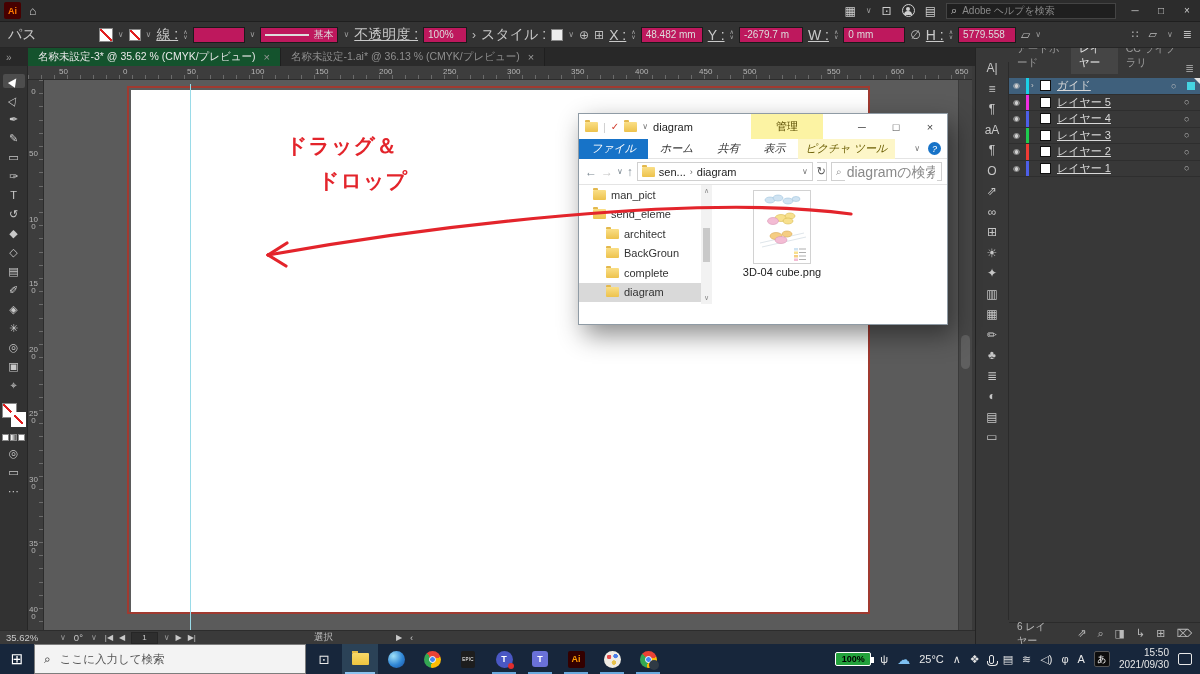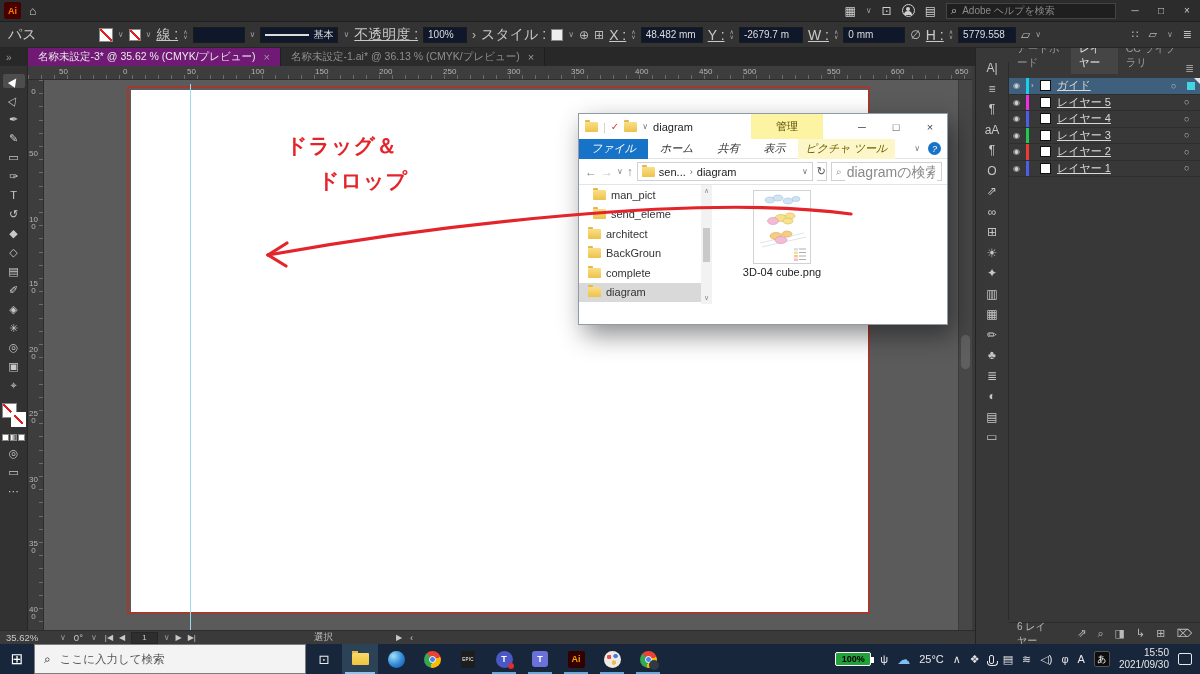--- a/index.html
+++ b/index.html
@@ -18,32 +18,32 @@
   .person::after{content:"";position:absolute;left:1.5px;bottom:1px;width:8px;height:4px;border-radius:4px 4px 0 0;background:#cfcfcf;}
   .hsearch{display:flex;align-items:center;background:#1f1f1f;border:1px solid #444;height:16px;width:170px;padding:0 4px;gap:3px;}
   .hsearch input{background:transparent;border:none;outline:none;color:#bbb;font-size:10px;width:140px;}
   .hsearch input::placeholder{color:#8a8a8a;}
   .wbtns{display:flex;}
   .wbtns span{width:26px;text-align:center;color:#cfcfcf;font-size:10px;}
   
   .controlbar{position:absolute;left:0;top:22px;width:1200px;height:26px;background:#333333;border-bottom:1px solid #262626;display:flex;align-items:center;gap:5px;padding:0 8px;z-index:39;}
   .clabel{color:#c9c9c9;font-size:14px;white-space:nowrap;}
   .ulabel{text-decoration:underline;}
-  .cfield{background:#0f172a;border:1px solid #1b1b1b;height:16px;display:flex;align-items:center;padding:0 4px;color:#ddd;font-size:10px;white-space:nowrap;}
+  .cfield{background:#be185d;border:1px solid #1b1b1b;height:16px;display:flex;align-items:center;padding:0 4px;color:#ddd;font-size:10px;white-space:nowrap;}
   .sw{width:14px;height:14px;background:#fff;border:1px solid #888;position:relative;display:inline-block;}
   .none{background:linear-gradient(to top right,#fff 44%,#e02020 44%,#e02020 56%,#fff 56%);}
   .stepper{display:flex;flex-direction:column;font-size:6px;color:#aaa;line-height:5px;}
   .strokeline{width:44px;height:2px;background:#ddd;display:inline-block;margin-right:4px;}
   .cbricon{color:#bdbdbd;font-size:12px;}
   .cright{margin-left:auto;display:flex;gap:10px;align-items:center;color:#bdbdbd;}
   
   .tabsbar{position:absolute;left:0;top:48px;width:975px;height:18px;background:#282828;display:flex;align-items:stretch;z-index:30;}
   .chevL{width:28px;color:#9a9a9a;font-size:10px;display:flex;align-items:center;padding-left:6px;}
   .doctab{display:flex;align-items:center;gap:8px;padding:0 10px;font-size:10.5px;border-right:1px solid #1f1f1f;}
-  .doctab.active{background:#701a75;color:#e8e8e8;}
+  .doctab.active{background:#14532d;color:#e8e8e8;}
   .doctab.inactive{background:#2b2b2b;color:#8f8f8f;}
   .tclose{font-size:11px;color:#9a9a9a;}
   
   .toolbar{position:absolute;left:0;top:66px;width:28px;height:564px;background:#323232;border-right:1px solid #262626;display:flex;flex-direction:column;align-items:center;padding-top:8px;gap:5px;z-index:5;}
   .tool{width:22px;height:14px;display:flex;align-items:center;justify-content:center;color:#c8c8c8;font-size:11px;}
   .tool.active{background:#4d4d4d;border-radius:2px;color:#fff;}
   .cursorish{transform:rotate(-55deg);display:inline-block;}
   .bigsw{position:relative;width:24px;height:24px;margin-top:6px;}
   .bigsw .f{position:absolute;left:0;top:0;width:15px;height:15px;}
   .bigsw .s{position:absolute;right:0;bottom:0;width:15px;height:15px;border:3px solid #fff;background:#fff;}
@@ -87,21 +87,21 @@
   .navarr.dis{color:#c5c5c5;}
   .crumb{flex:none;width:176px;height:19px;border:1px solid #d0d0d0;display:flex;align-items:center;gap:4px;padding:0 4px;font-size:11px;}
   .crumb .cs{color:#666;font-size:9px;}
   .refr{width:20px;height:19px;border:1px solid #d0d0d0;border-left:none;display:flex;align-items:center;justify-content:center;color:#555;font-size:11px;}
   .exsearch{width:124px;height:19px;border:1px solid #d0d0d0;display:flex;align-items:center;gap:3px;padding:0 4px;}
   .exsearch input{border:none;outline:none;font-size:14px;width:92px;color:#444;}
   .exsearch input::placeholder{color:#8a8a8a;}
   .ex-body{position:relative;height:119px;}
   .navpane{position:absolute;left:0;top:0;width:122px;height:119px;overflow:hidden;}
   .frow{height:19.5px;display:flex;align-items:center;gap:5px;font-size:11px;color:#333;padding-left:14px;}
-  .frow.ind{padding-left:9px;}
+  .frow.ind{padding-left:27px;}
   .frow.sel{background:#d9d9d9;}
   .npscroll{position:absolute;left:122px;top:0;width:11px;height:119px;background:#f2f2f2;display:flex;flex-direction:column;align-items:center;justify-content:space-between;font-size:7px;color:#888;padding:2px 0;}
   .npthumb{width:7px;height:34px;background:#c9c9c9;}
   .fileitem{position:absolute;left:148px;top:5px;width:110px;display:flex;flex-direction:column;align-items:center;}
   .thumb{width:58px;height:74px;background:#fff;border:1px solid #d2d2d2;}
   .fname{font-size:11px;color:#222;margin-top:2px;white-space:nowrap;}
   .ex-status{height:20px;border-top:1px solid #e4e4e4;display:flex;align-items:center;padding:0 8px;font-size:10.5px;color:#333;}
   .views{margin-left:auto;display:flex;gap:2px;}
   .vico{width:16px;height:14px;border:1px solid transparent;display:flex;align-items:center;justify-content:center;}
   .vico.listv i{display:block;width:9px;height:7px;background:repeating-linear-gradient(#9a9a9a 0 1px,transparent 1px 3px);}

